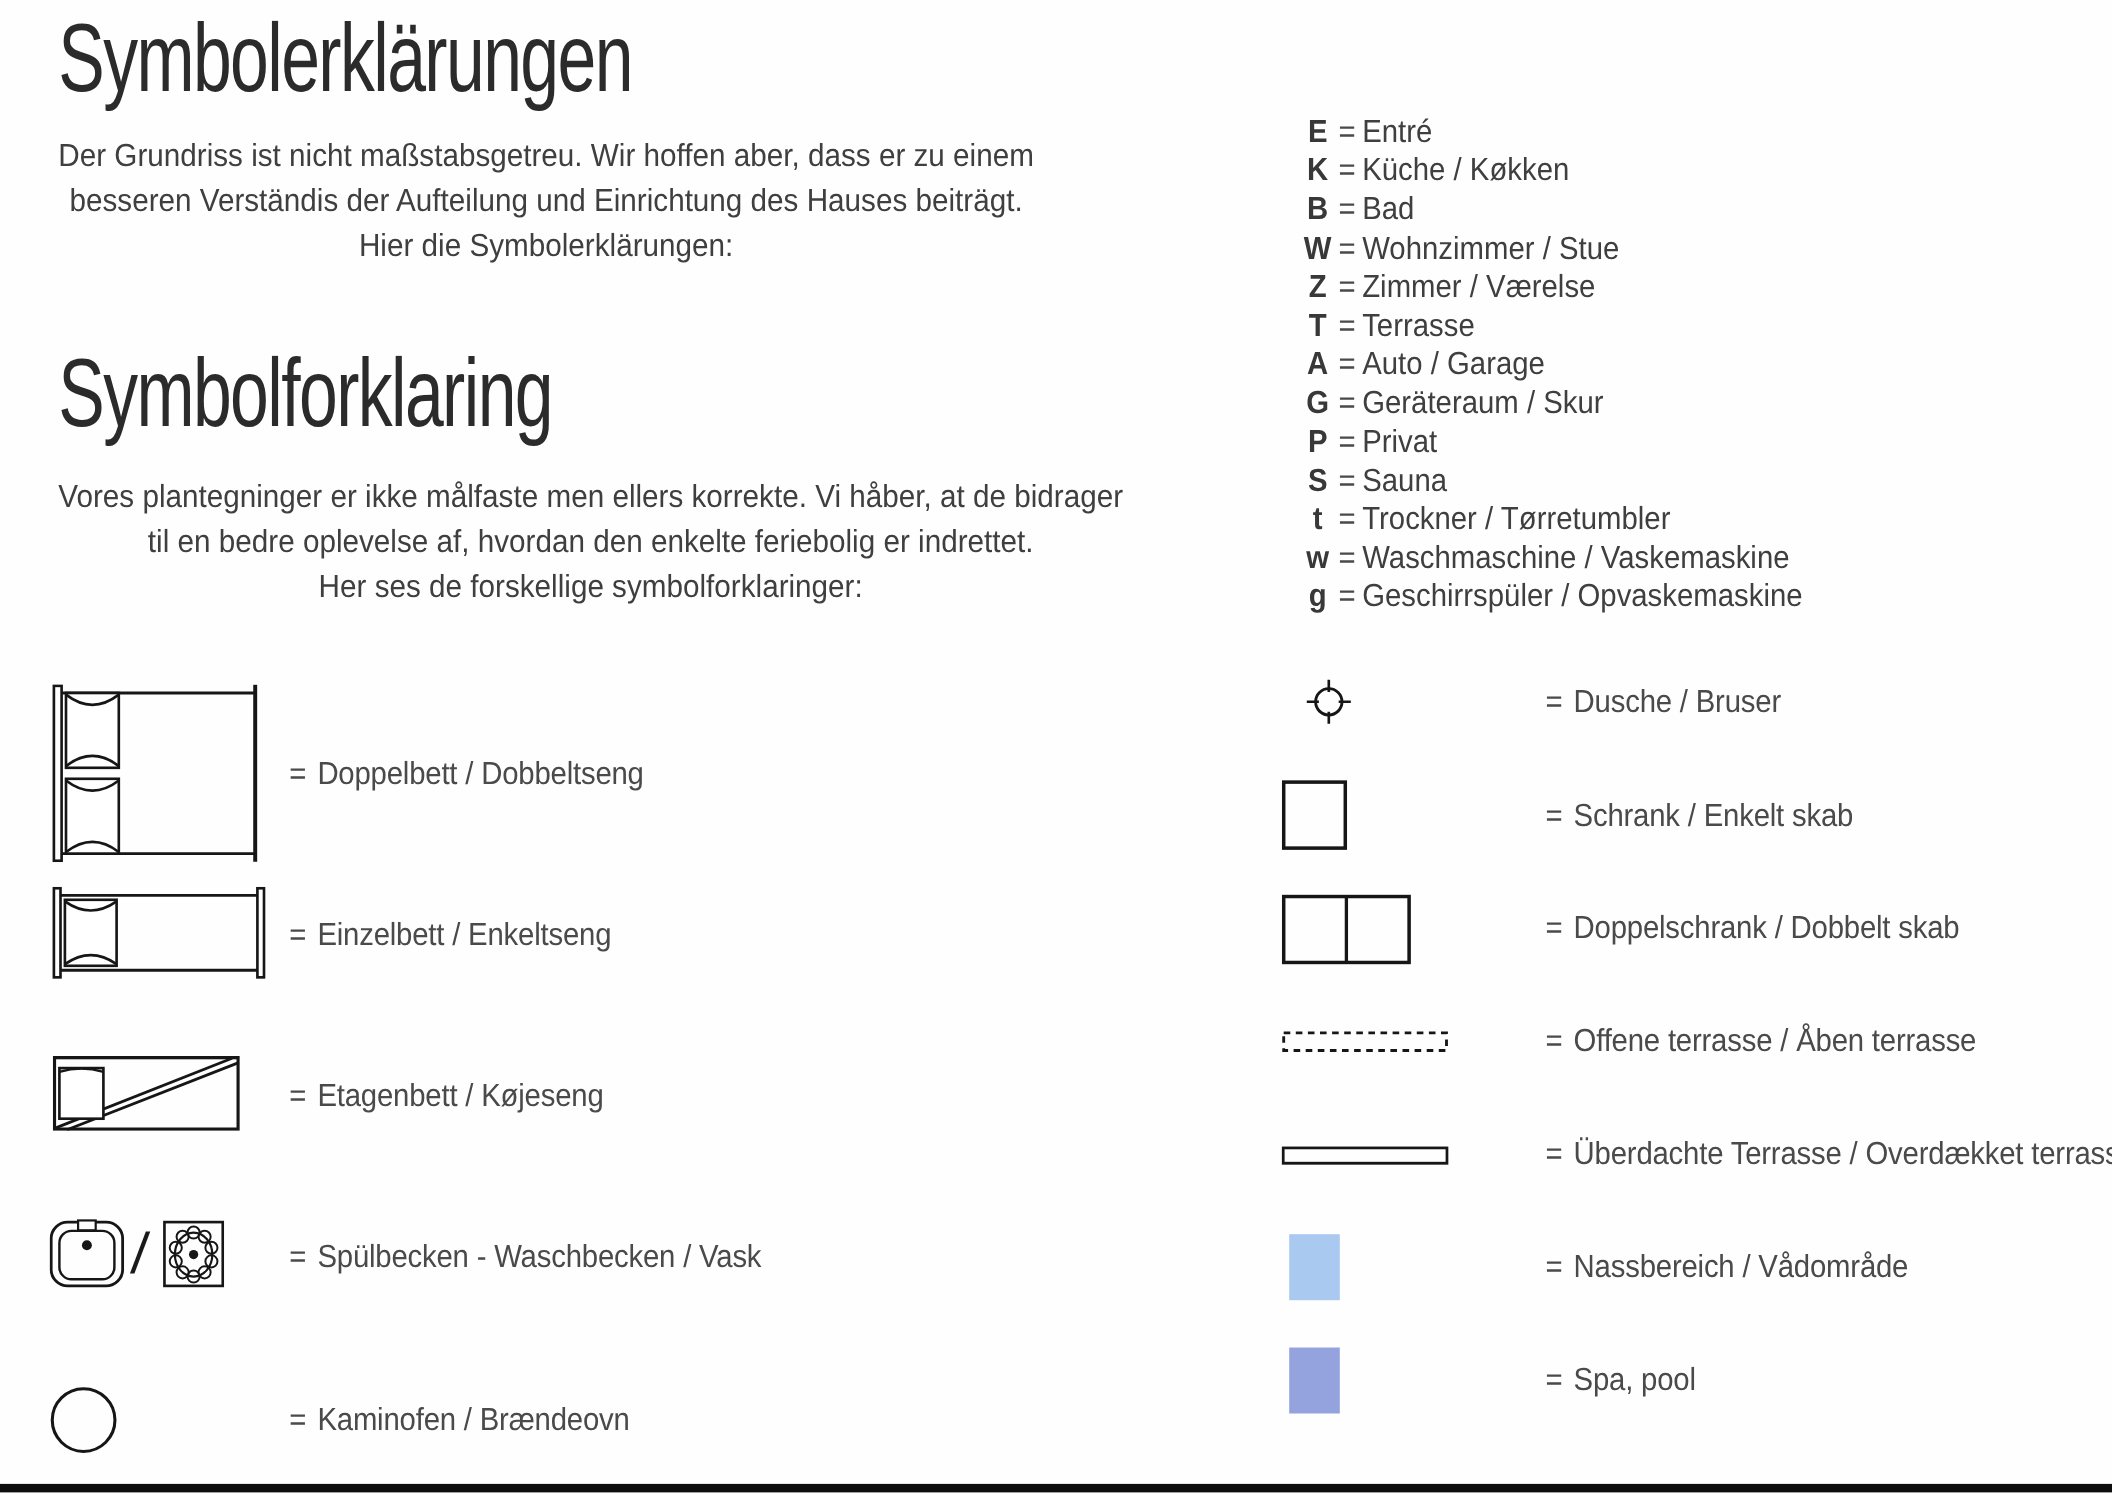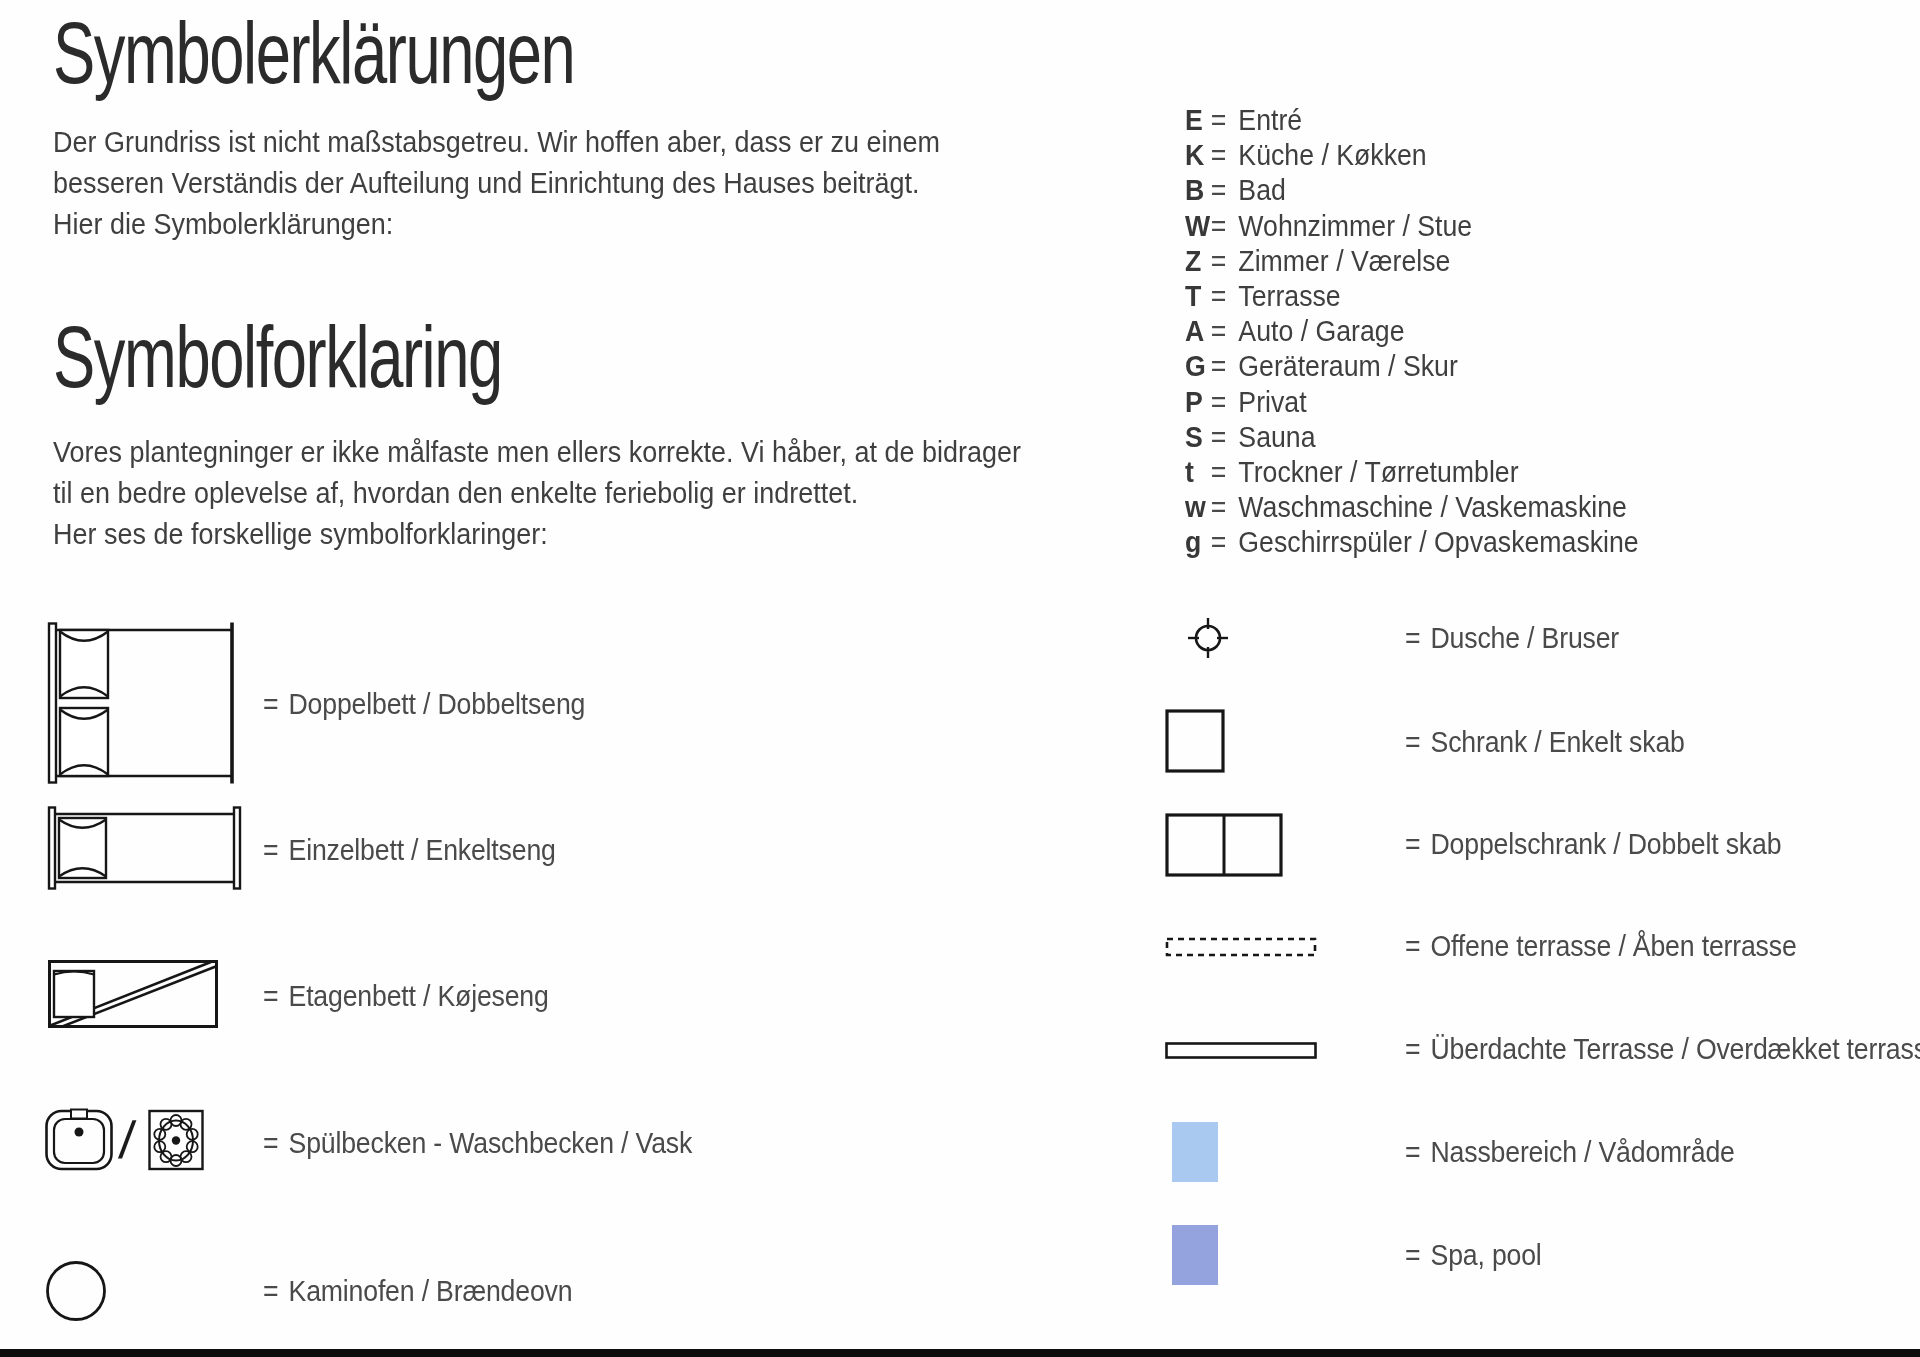--- a/index.html
+++ b/index.html
@@ -1,19 +1,19 @@
 <!DOCTYPE html>
 <html><head>
 <meta charset="utf-8">
 <style>
   * { margin:0; padding:0; box-sizing:border-box; }
   html,body { background:#ffffff; }
   body { font-family:"Liberation Sans", sans-serif; }
   .canvas {
-    position:relative; width:1920px; height:1357px; background:#fefefe; overflow:hidden;
+    position:relative; width:1920px; height:1357px; background:#fefefe; overflow:hidden;text-align:center;
   }
   .h {
     position:absolute; font-size:88px; font-weight:500; color:#2b2b2b;
     letter-spacing:-2px; transform:scaleX(0.72); transform-origin:0 0; white-space:nowrap;
   }
   .h-de { left:53px; top:2px; }
   .h-da { left:53px; top:306px; }
   .para {
     position:absolute; font-size:29px; color:#3f3f3f; line-height:41px;
     transform:scaleX(0.93); transform-origin:0 0; white-space:nowrap;

